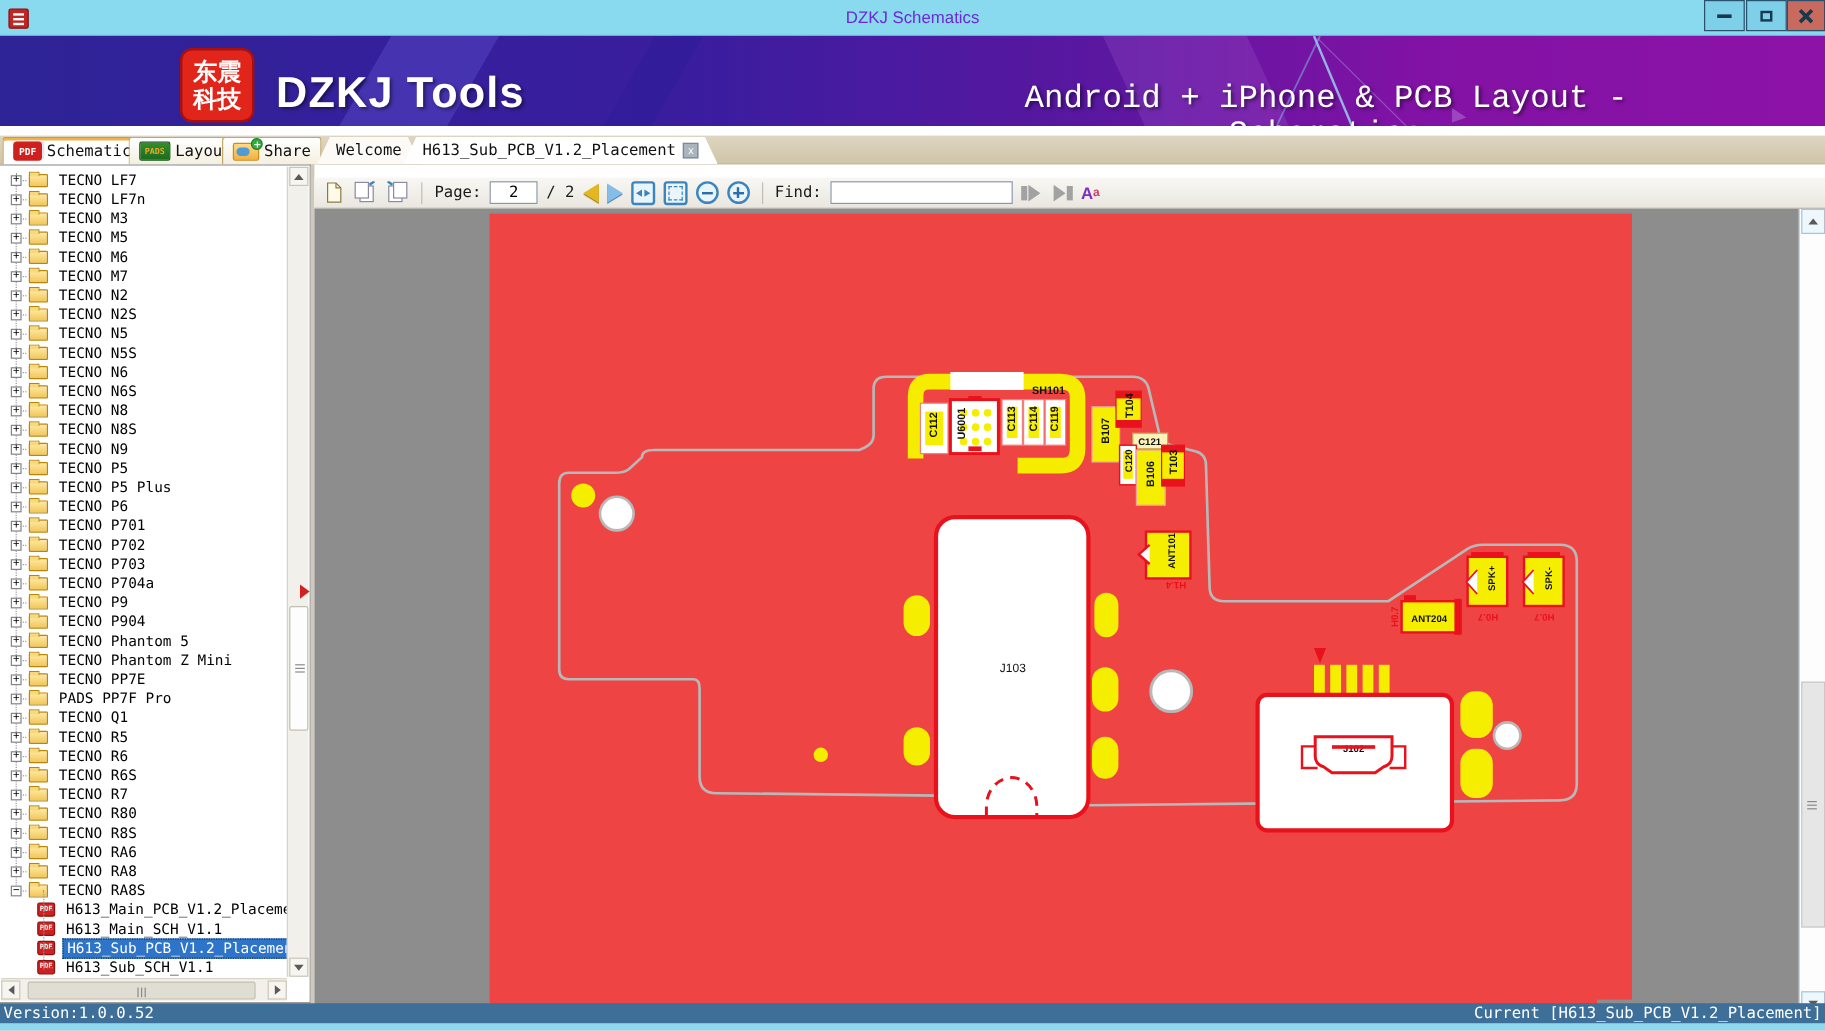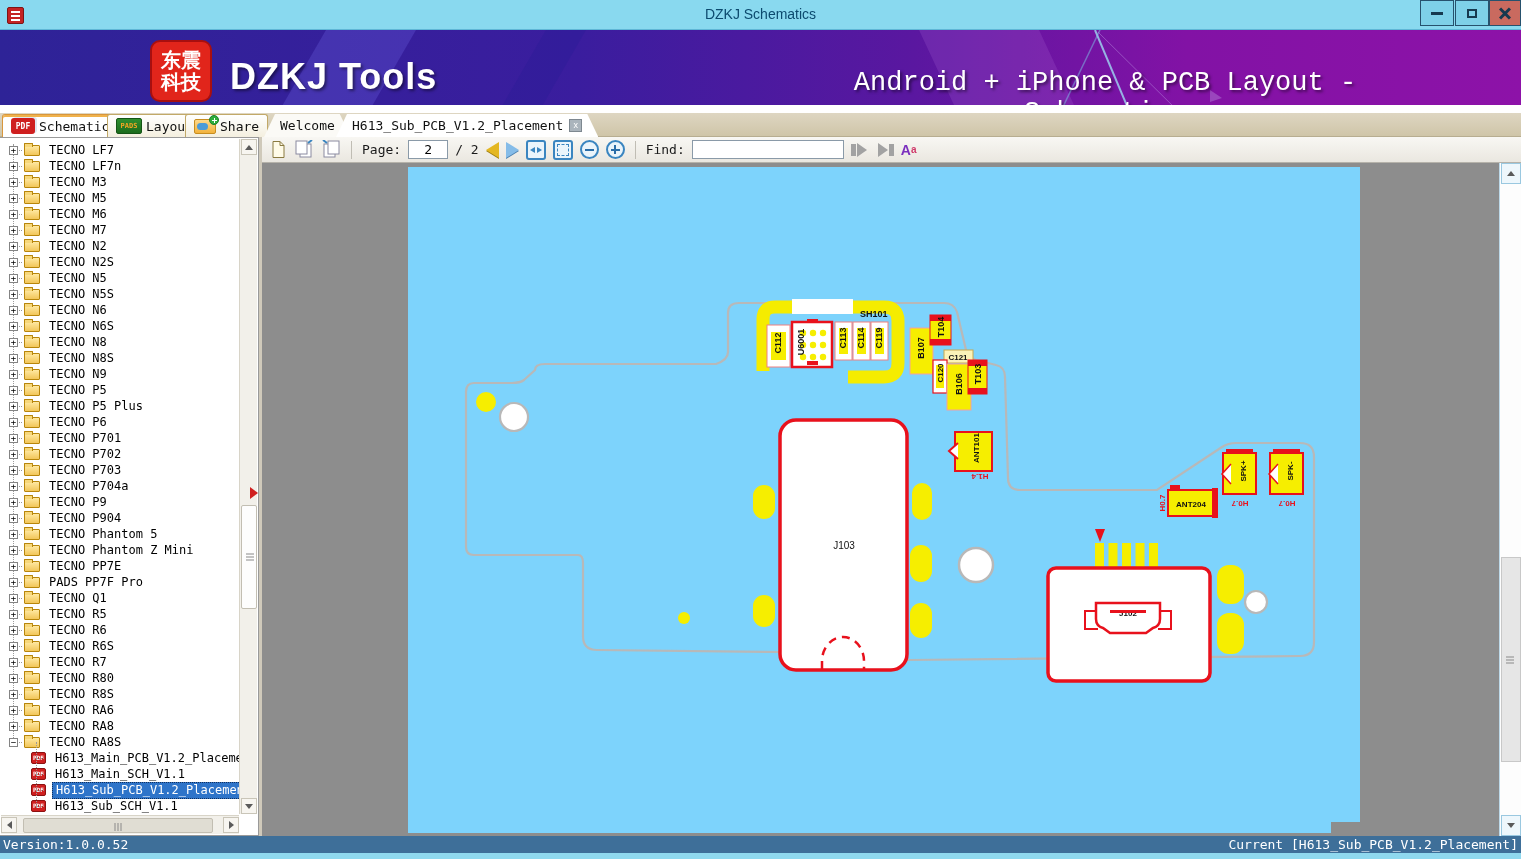--- a/index.html
+++ b/index.html
@@ -3,21 +3,21 @@
 <meta charset="utf-8">
 <style>
   *{margin:0;padding:0;box-sizing:border-box}
   html,body{width:1521px;height:859px;overflow:hidden}
   body{position:relative;font-family:"DejaVu Sans Mono",monospace;background:#fff;font-size:13px}
 
   
   .titlebar{position:absolute;left:0;top:0;width:1521px;height:30px;background:#89d9ef;border-bottom:1px solid #5fb6d6}
   .titlebar .app-icon{position:absolute;left:7px;top:7px;width:17px;height:17px;background:#c42323;border:1px solid #7e1414;border-radius:2px}
   .titlebar .app-icon i{position:absolute;left:3px;top:3px;width:9px;height:2px;background:#fff;box-shadow:0 4px 0 #fff,0 8px 0 #fff}
-  .titlebar .title{position:absolute;left:0;right:0;top:6px;text-align:center;color:#0c4a6e;font-size:14px;font-family:"Liberation Sans",sans-serif}
+  .titlebar .title{position:absolute;left:0;right:0;top:6px;text-align:center;color:#6d28d9;font-size:14px;font-family:"Liberation Sans",sans-serif}
   .winbtn{position:absolute;top:0;height:26px;width:34px;border:1px solid #27516d;background:#7ed0e8;display:flex;align-items:center;justify-content:center}
   .winbtn.min{left:1420px}.winbtn.max{left:1455px}
   .winbtn.close{left:1489px;width:32px;background:#c96a5f}
   .glyph-min{width:12px;height:3px;background:#16394f}
   .glyph-max{width:10px;height:9px;border:2px solid #16394f;background:transparent}
   .glyph-x{position:relative;width:12px;height:12px}
   .glyph-x::before,.glyph-x::after{content:"";position:absolute;left:-1px;top:5px;width:14px;height:3px;background:#16394f}
   .glyph-x::before{transform:rotate(45deg)}.glyph-x::after{transform:rotate(-45deg)}
 
   
@@ -76,21 +76,21 @@
   .hscroll-tree .left{left:0;top:1px}.hscroll-tree .right{right:0;top:1px}
   .hthumb-tree{position:absolute;left:22px;top:2px;width:190px;height:15px;background:#e0ddd3;border:1px solid #c2beb2;border-radius:2px}
   .grip-v{position:absolute;top:4px;left:50%;width:1px;height:8px;background:#8a8a8a;box-shadow:-3px 0 0 #8a8a8a,3px 0 0 #8a8a8a;transform:translateX(-50%)}
   .arrow{width:0;height:0}
   .arrow.up{border-left:4px solid transparent;border-right:4px solid transparent;border-bottom:5px solid #5a5a5a}
   .arrow.down{border-left:4px solid transparent;border-right:4px solid transparent;border-top:5px solid #5a5a5a}
   .arrow.left{border-top:4px solid transparent;border-bottom:4px solid transparent;border-right:5px solid #5a5a5a}
   .arrow.right{border-top:4px solid transparent;border-bottom:4px solid transparent;border-left:5px solid #5a5a5a}
 
   
-  .viewer{position:absolute;left:262px;top:137px;width:1259px;height:699px}
+  .viewer{position:absolute;left:262px;top:148px;width:1259px;height:699px}
   .toolbar{position:absolute;left:0;top:0;width:100%;height:26px;background:linear-gradient(#f8f7f3,#eae7e0);border-bottom:1px solid #b5b2aa;display:flex;align-items:center;gap:7px;padding-left:8px}
   .toolbar .sep{width:1px;height:18px;background:#c0bdb4;margin:0 3px}
   .tbtn{display:flex;align-items:center;justify-content:center;cursor:default}
   .tb-label{font-size:13px;color:#1a1a1a}
   .tb-input{height:19px;border:1px solid #8a9aa8;background:#fff;font-family:"DejaVu Sans Mono",monospace;font-size:13px;padding:0 4px}
   .page-input{width:40px;text-align:center}
   .find-input{width:152px}
   .tri-prev{width:0;height:0;border-top:8px solid transparent;border-bottom:8px solid transparent;border-right:13px solid #e4b722;filter:drop-shadow(0 1px 0 #9c7d12)}
   .tri-next{width:0;height:0;border-top:8px solid transparent;border-bottom:8px solid transparent;border-left:13px solid #85bce8;filter:drop-shadow(0 1px 0 #4a7fae)}
   .sq-btn{width:20px;height:20px;border:2px solid #3a85c0;border-radius:3px;background:#eaf4fb;position:relative}
@@ -103,21 +103,21 @@
   .circ-btn.plus::after{content:"";position:absolute;left:6.5px;top:3px;width:2px;height:9px;background:#2a6da8}
   .gray-nav{position:relative;width:18px;height:14px}
   .gray-nav .bar{position:absolute;top:1px;width:5px;height:12px;background:#a2a2a2}
   .gray-nav .tri{position:absolute;top:0;width:0;height:0;border-top:7px solid transparent;border-bottom:7px solid transparent}
   .gray-nav.prev .bar{left:0}.gray-nav.prev .tri{left:6px;border-right:10px solid #a2a2a2;transform:scaleX(-1)}
   .gray-nav.next .bar{right:0}.gray-nav.next .tri{right:6px;border-left:10px solid #a2a2a2}
   .font-ico{font-family:"Liberation Sans",sans-serif;font-weight:bold;color:#7b2fbe;font-size:14px;line-height:14px}
   .font-ico sup{color:#d03a6a;font-size:10px}
 
   .canvas{position:absolute;left:0;top:26px;width:100%;height:673px;background:#8d8d8d;overflow:hidden}
-  .page{position:absolute;left:146px;top:4px;width:952px;height:666px;background:#7dd3fc}
+  .page{position:absolute;left:146px;top:4px;width:952px;height:666px;background:#ef4444}
   .page-cut{position:absolute;left:923px;top:655px;width:314px;height:18px;background:#8d8d8d}
   .vscroll-view{position:absolute;top:0;right:0;width:22px;height:673px;background:#fdfdfd;border-left:1px solid #bcd8e8}
   .vscroll-view .btn{position:absolute;left:1px;width:20px;height:21px;background:#eef7fc;border:1px solid #9ac8e0;display:flex;align-items:center;justify-content:center}
   .vscroll-view .up{top:0}.vscroll-view .down{bottom:0}
   .vthumb-view{position:absolute;left:1px;top:394px;width:20px;height:205px;background:#e6e6e6;border:1px solid #c8c8c8}
 
   
   .statusbar{position:absolute;left:0;top:836px;width:1521px;height:17px;background:#3e6f99;color:#fff;font-size:13px;line-height:17px}
   .statusbar .left{position:absolute;left:3px}
   .statusbar .right{position:absolute;right:3px}

